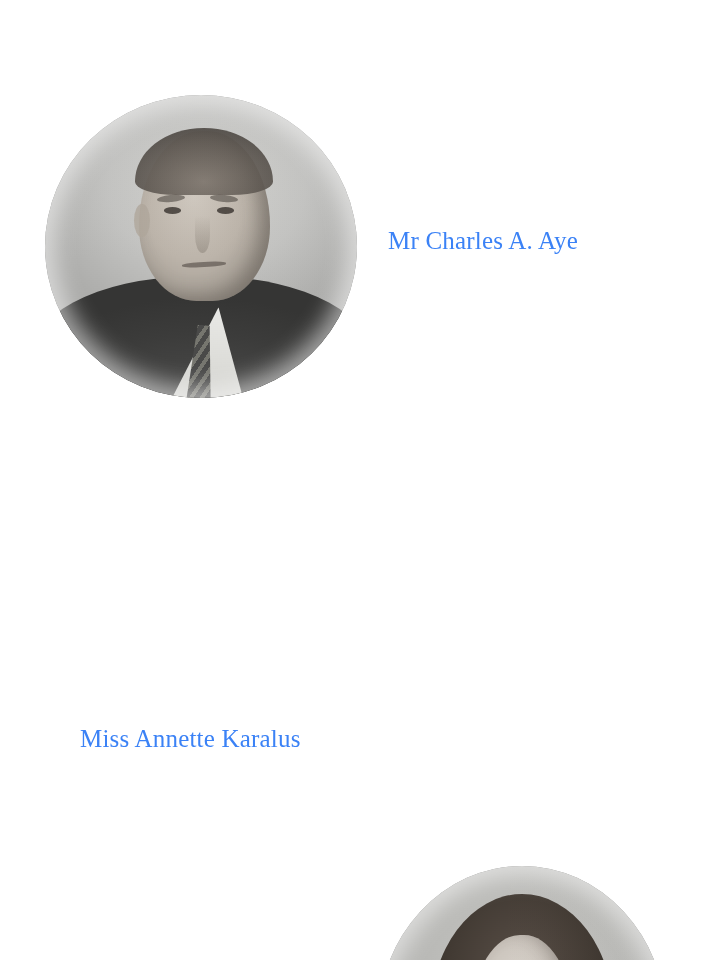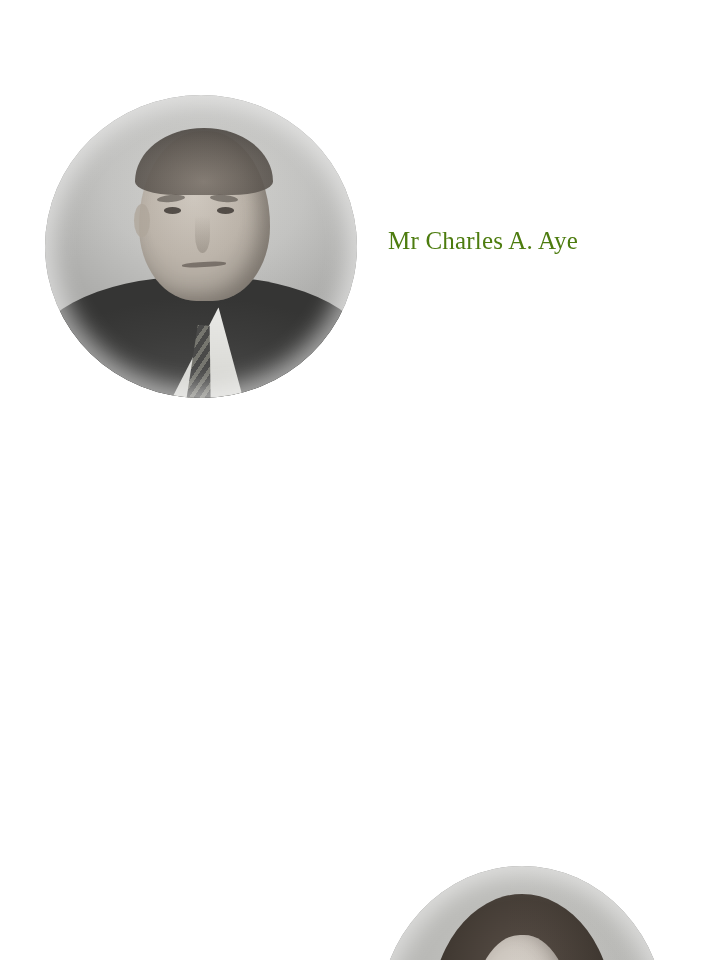--- a/index.html
+++ b/index.html
@@ -203,21 +203,21 @@
     box-shadow: inset 0 0 22px 10px rgba(255,255,255,0.55);
     pointer-events: none;
   }
 
   
   .caption {
     position: absolute;
     font-family: "Liberation Serif", serif;
     font-size: 25px;
     line-height: 1.2;
-    color: #4d7c0f;
+    color: #3b82f6;
     white-space: nowrap;
     letter-spacing: 0.2px;
   }
   #caption-1 { left: 388px; top: 226px; }
   #caption-2 { left: 80px; top: 724px; }
 </style>
 </head>
 <body>
 
 <div class="page">
@@ -235,20 +235,21 @@
     <div class="eye-l"></div>
     <div class="eye-r"></div>
     <div class="nose"></div>
     <div class="mouth"></div>
     <div class="grain"></div>
     <div class="edge-soft"></div>
   </div>
 
   <div class="caption" id="caption-1">Mr Charles A. Aye</div>
 
+  <div class="caption" id="caption-2">Miss Annette Karalus</div>
 
   <div class="entry portrait" id="portrait-2">
     <div class="bg"></div>
 
     <div class="hair"></div>
 
     <div class="face"></div>
 
     <div class="grain"></div>
     <div class="edge-soft"></div>

